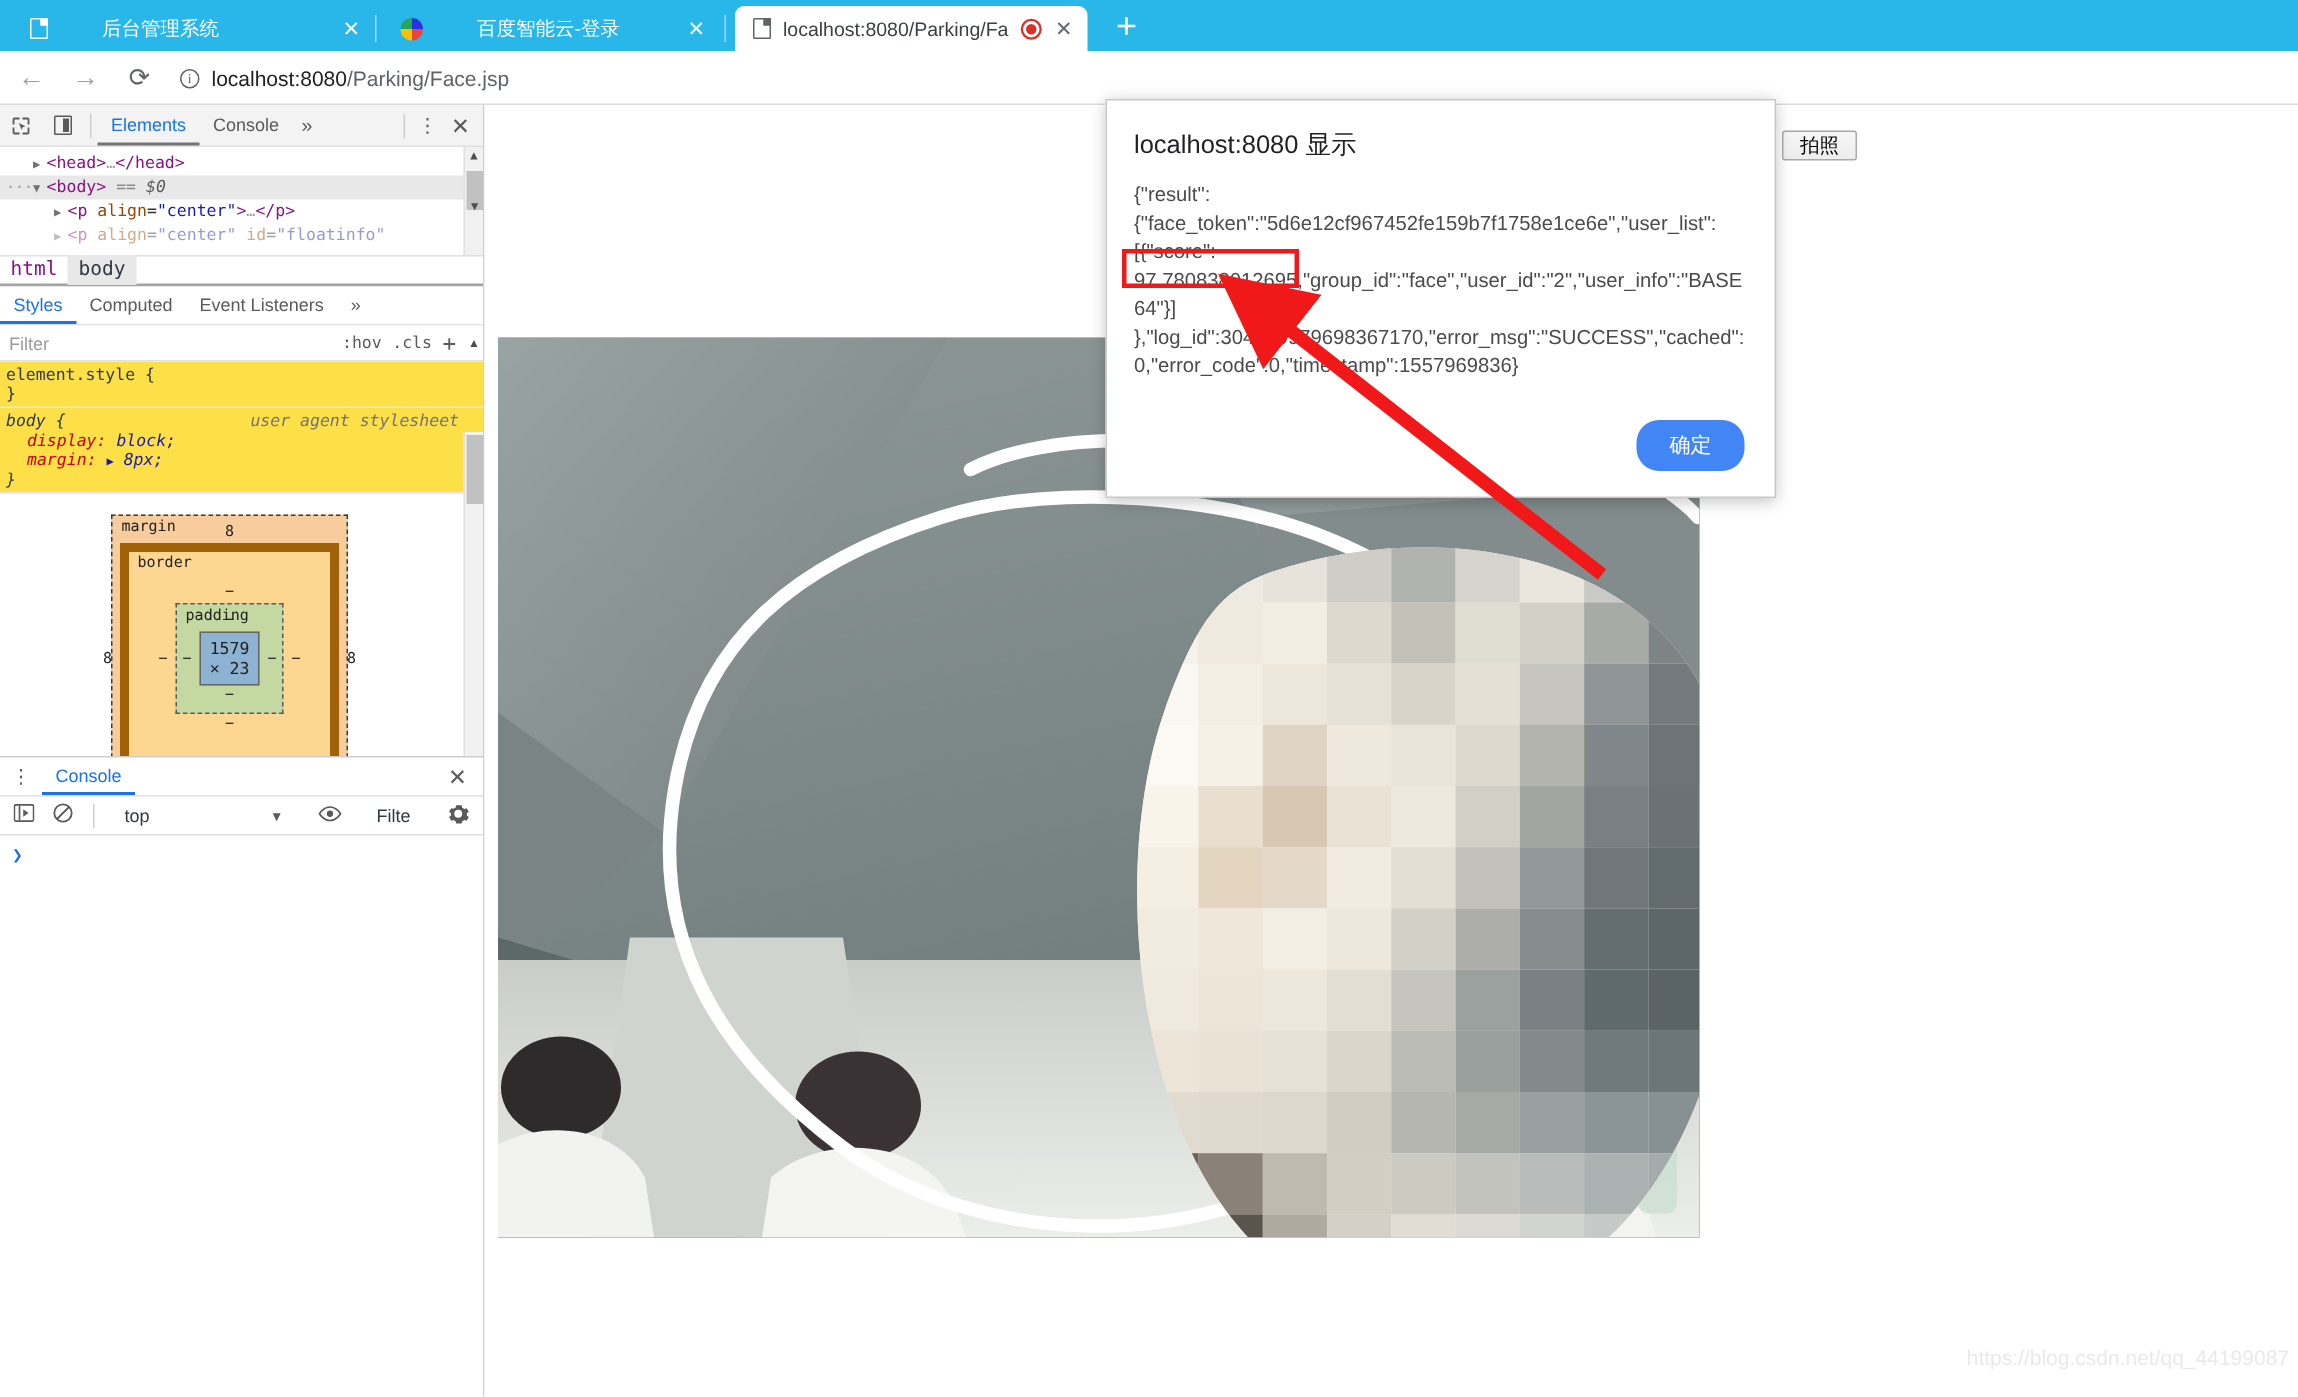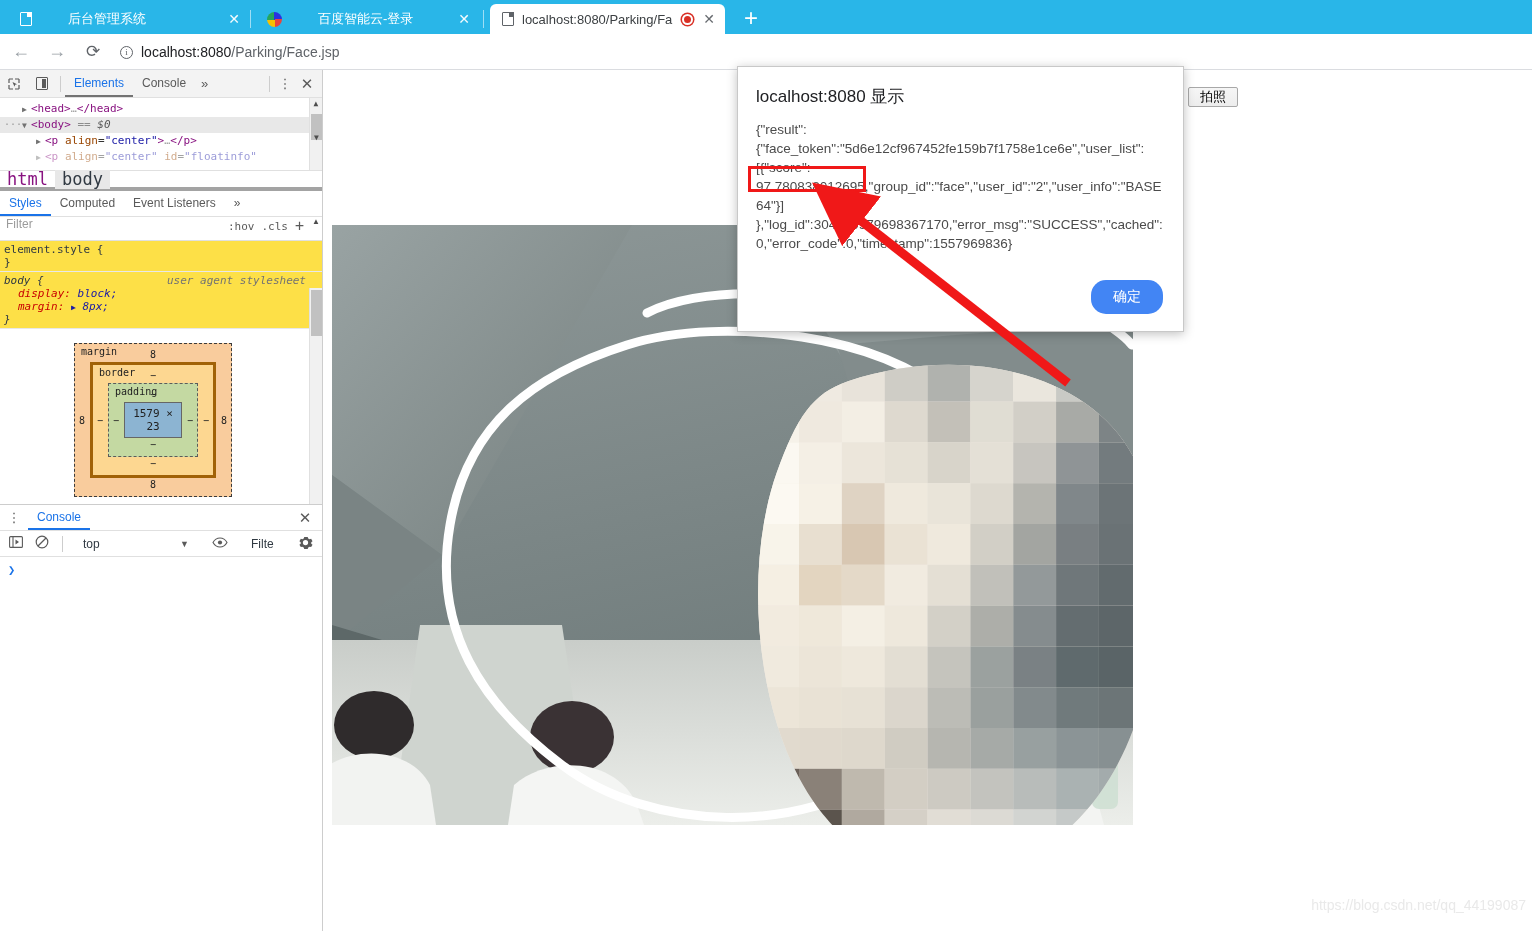--- a/index.html
+++ b/index.html
@@ -132,35 +132,35 @@
 
   .scroll-col {
     position: absolute; right: 0; top: 0; width: 13px; height: 100%;
     background: #f1f1f1; border-left: 1px solid #e0e0e0;
   }
   .scroll-arrow { text-align: center; font-size: 8px; color: #4d4d4d; line-height: 12px; height: 12px; }
   .scroll-thumb { position: absolute; left: 1px; width: 11px; background: #c1c1c1; }
 
   .crumbs {
     height: 21px; display: flex; align-items: center;
-    border-top: 1px solid #e0e0e0; border-bottom: 4px solid #a3a3a3;
-    background: #ffffff; font-family: "DejaVu Sans Mono", monospace; font-size: 17px;
+    border-top: 1px solid #e0e0e0; border-bottom: 2px solid #a3a3a3;
+    background: #ffffff; font-family: "DejaVu Sans Mono", monospace; font-size: 13px;
   }
   .crumb { padding: 0 7px; height: 20px; line-height: 20px; color: #881280; }
   .crumb.active { background: #e8e8e8; color: #303942; }
 
   .styles-tabs {
     height: 26px; display: flex; align-items: center;
     border-bottom: 1px solid #e0e0e0; background: #ffffff;
   }
   .st-tab { padding: 0 9px; height: 25px; line-height: 25px; color: #5a5a5a; font-size: 12px; }
   .st-tab.sel { color: #1a73e8; border-bottom: 2px solid #1a73e8; }
 
   .filterbar {
-    height: 24px; display: flex; 
+    height: 24px; display: flex; align-items: center;
     border-bottom: 1px solid #e0e0e0; background: #ffffff;
     position: relative; padding-left: 6px;
   }
   .filter-inp { font-size: 12px; color: #9b9b9b; }
   .fb-right { position: absolute; right: 18px; display: flex; align-items: center; gap: 7px;
               font-family: "DejaVu Sans Mono", monospace; font-size: 11px; color: #5a5a5a; }
   .plus-ico { font-size: 15px; color: #5a5a5a; }
 
   .css-pane {
     font-family: "DejaVu Sans Mono", monospace; font-size: 11px;
@@ -173,21 +173,21 @@
   .ua { color: #737373; font-style: italic; float: right; padding-right: 16px; }
   .ital { font-style: italic; }
 
   
   .boxmodel { position: relative; margin: 14px 0 0 74px; width: 158px; }
   .bm-layer {
     position: relative; text-align: center;
     font-family: "DejaVu Sans Mono", monospace; font-size: 10px; color: #222;
   }
   .bm-margin { background: #f9cc9d; border: 1px dashed #3b3b3b; padding: 4px; }
-  .bm-border { background: #fdd791; border: 3px solid #a16207; padding: 4px; }
+  .bm-border { background: #fdd791; border: 6px solid #a16207; padding: 20px; }
   .bm-padding { background: #c4d9a2; border: 1px dashed #5b5b5b; padding: 4px; }
   .bm-content {
     background: #8cb4d2; border: 1px solid #666; padding: 4px 6px;
     font-size: 11px; color: #222;
   }
   .bm-label { position: absolute; left: 6px; top: 2px; font-size: 10px; }
   .bm-top { height: 14px; line-height: 14px; }
   .bm-bot { height: 14px; line-height: 14px; }
   .bm-mid { display: flex; align-items: center; justify-content: center; gap: 5px; }
   .bm-side { font-size: 10px; }

